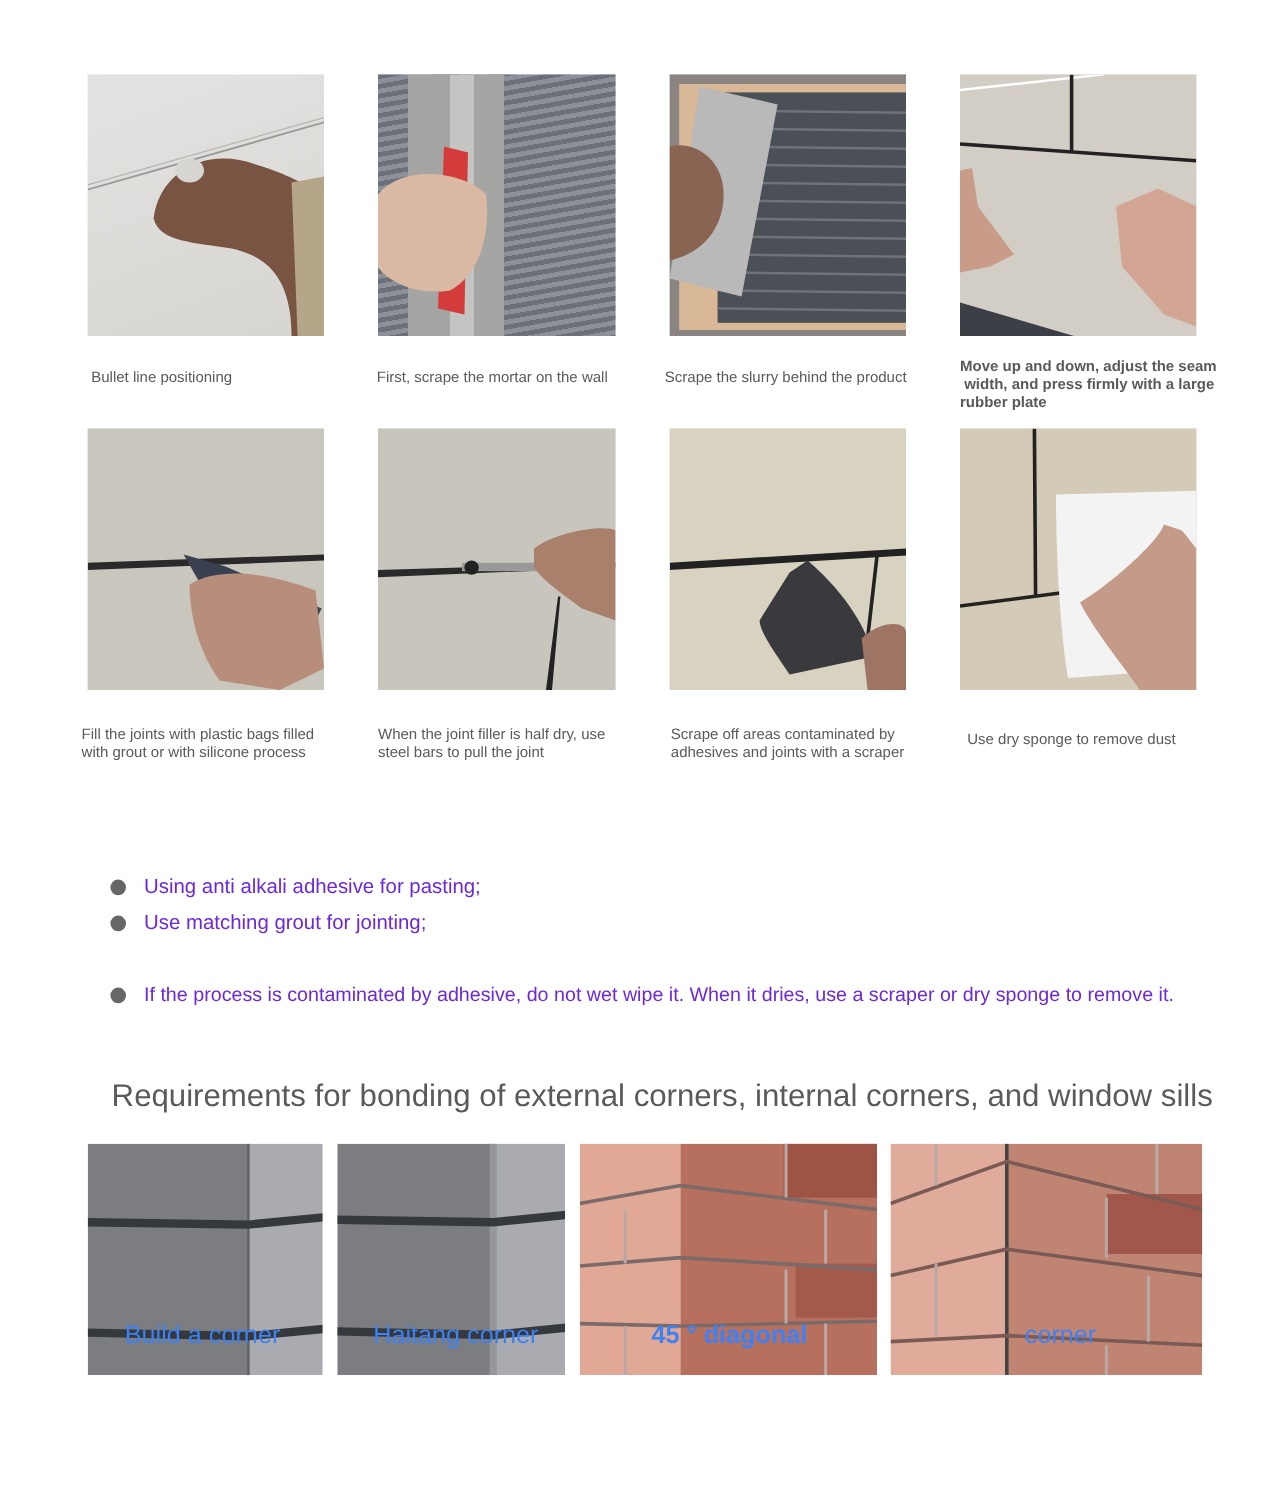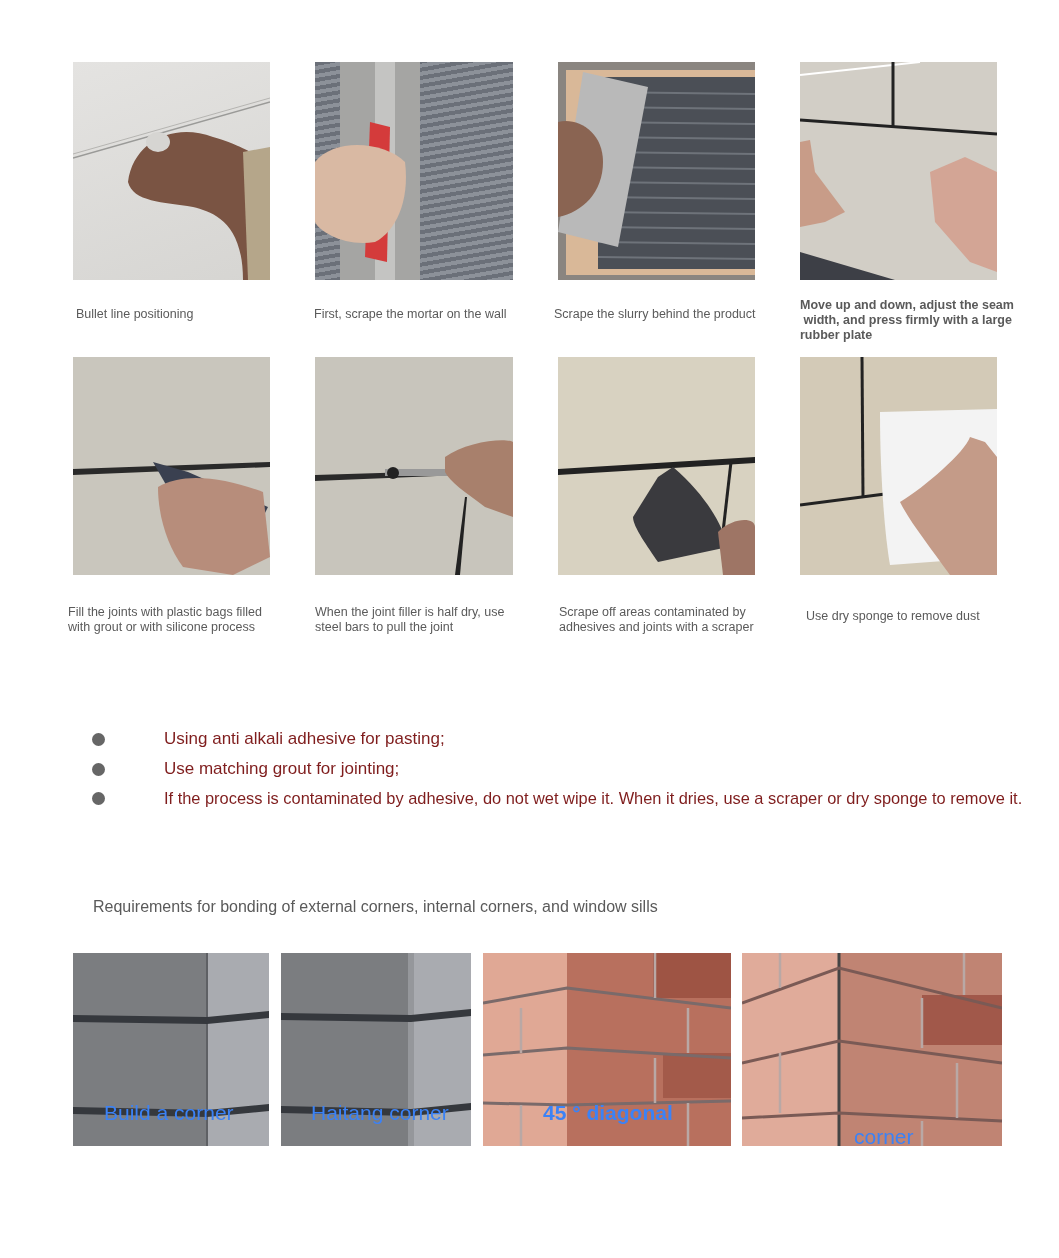--- a/index.html
+++ b/index.html
@@ -1,21 +1,21 @@
 <!DOCTYPE html>
 <html><head>
 <meta charset="utf-8">
 <style>
   html,body{margin:0;padding:0;background:#ffffff;}
   body{width:1059px;height:1258px;position:relative;overflow:hidden;font-family:"Liberation Sans","DejaVu Sans",sans-serif;color:#555;}
   .photo{position:absolute;overflow:hidden;}
   .cap{position:absolute;font-size:12.5px;line-height:15px;color:#5a5a5a;}
-  .bullet{position:absolute;left:92px;display:flex;align-items:center;font-size:17px;color:#7f1d1d;gap:44px;}
+  .bullet{position:absolute;left:92px;display:flex;align-items:center;font-size:17px;color:#6d28d9;}
   .dot{width:13px;height:13px;border-radius:50%;background:#666;margin-right:15px;flex:none;}
-  .heading{position:absolute;left:93px;top:898px;font-size:16px;color:#5a5a5a;}
+  .heading{position:absolute;left:93px;top:898px;font-size:26px;color:#5a5a5a;}
   .clab{position:absolute;top:1101px;font-size:21px;color:#3b82f6;}
   
   #p1{left:73px;top:62px;width:197px;height:218px;background:linear-gradient(160deg,#e4e3e1,#d6d5d2);}
   #p2{left:315px;top:62px;width:198px;height:218px;background:repeating-linear-gradient(170deg,#6b7079 0 4px,#8c9199 4px 8px);}
   #p3{left:558px;top:62px;width:197px;height:218px;background:#8a8580;}
   #p4{left:800px;top:62px;width:197px;height:218px;background:#d2cec6;}
   #p5{left:73px;top:357px;width:197px;height:218px;background:#c9c6bd;}
   #p6{left:315px;top:357px;width:198px;height:218px;background:#c8c5bc;}
   #p7{left:558px;top:357px;width:197px;height:218px;background:#d8d2c1;}
   #p8{left:800px;top:357px;width:197px;height:218px;background:#d3cab7;}
@@ -134,21 +134,21 @@
 <div class="cap" style="left:806px;top:609px;">Use dry sponge to remove dust</div>
 
 <div class="bullet" style="top:729px;">
   <span class="dot"></span>
   <span>Using anti alkali adhesive for pasting;</span>
 </div>
 <div class="bullet" style="top:759px;">
   <span class="dot"></span>
   <span>Use matching grout for jointing;</span>
 </div>
-<div class="bullet" style="top:789px;">
+<div class="bullet" style="top:820px;">
   <span class="dot"></span>
   <span style="font-size:16.4px;">If the process is contaminated by adhesive, do not wet wipe it. When it dries, use a scraper or dry sponge to remove it.</span>
 </div>
 
 <div class="heading">Requirements for bonding of external corners, internal corners, and window sills</div>
 
 <div class="photo" id="c1">
   <svg width="196" height="193" viewBox="0 0 196 193">
     <rect x="0" y="0" width="134" height="193" fill="#7b7d80"></rect>
     <rect x="134" y="0" width="62" height="193" fill="#a9abb0"></rect>
@@ -205,13 +205,13 @@
         <line x1="215" y1="110" x2="215" y2="165"></line>
       <line x1="180" y1="168" x2="180" y2="193"></line>
         <line x1="222" y1="0" x2="222" y2="42"></line>
     </g>
   </svg>
 </div>
 
 <div class="clab" style="left:104px;">Build a corner</div>
 <div class="clab" style="left:311px;">Haitang corner</div>
 <div class="clab" style="left:543px;font-weight:bold;">45 ° diagonal</div>
-<div class="clab" style="left:854px;margin-top:24px;">corner</div>
+<div class="clab" style="left:854px;">corner</div>
 
 </body></html>

